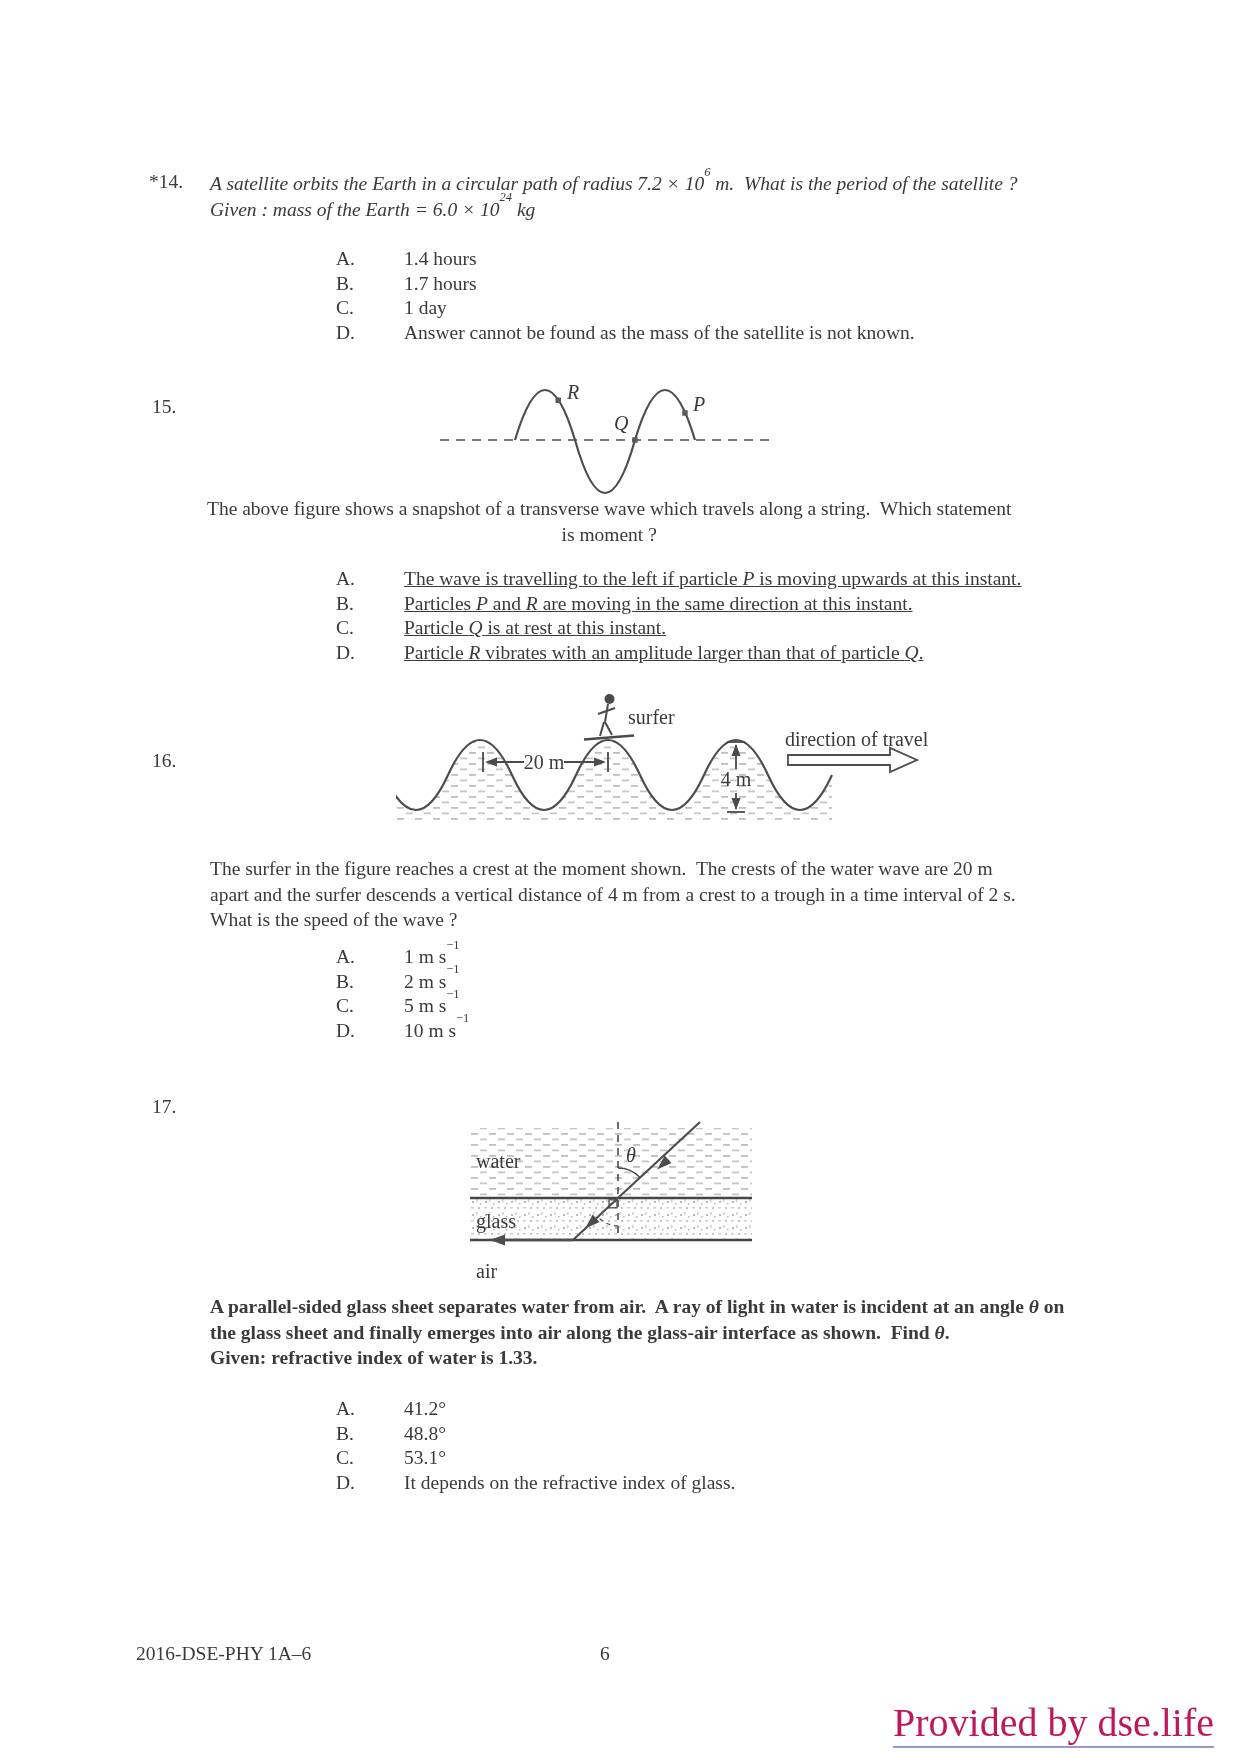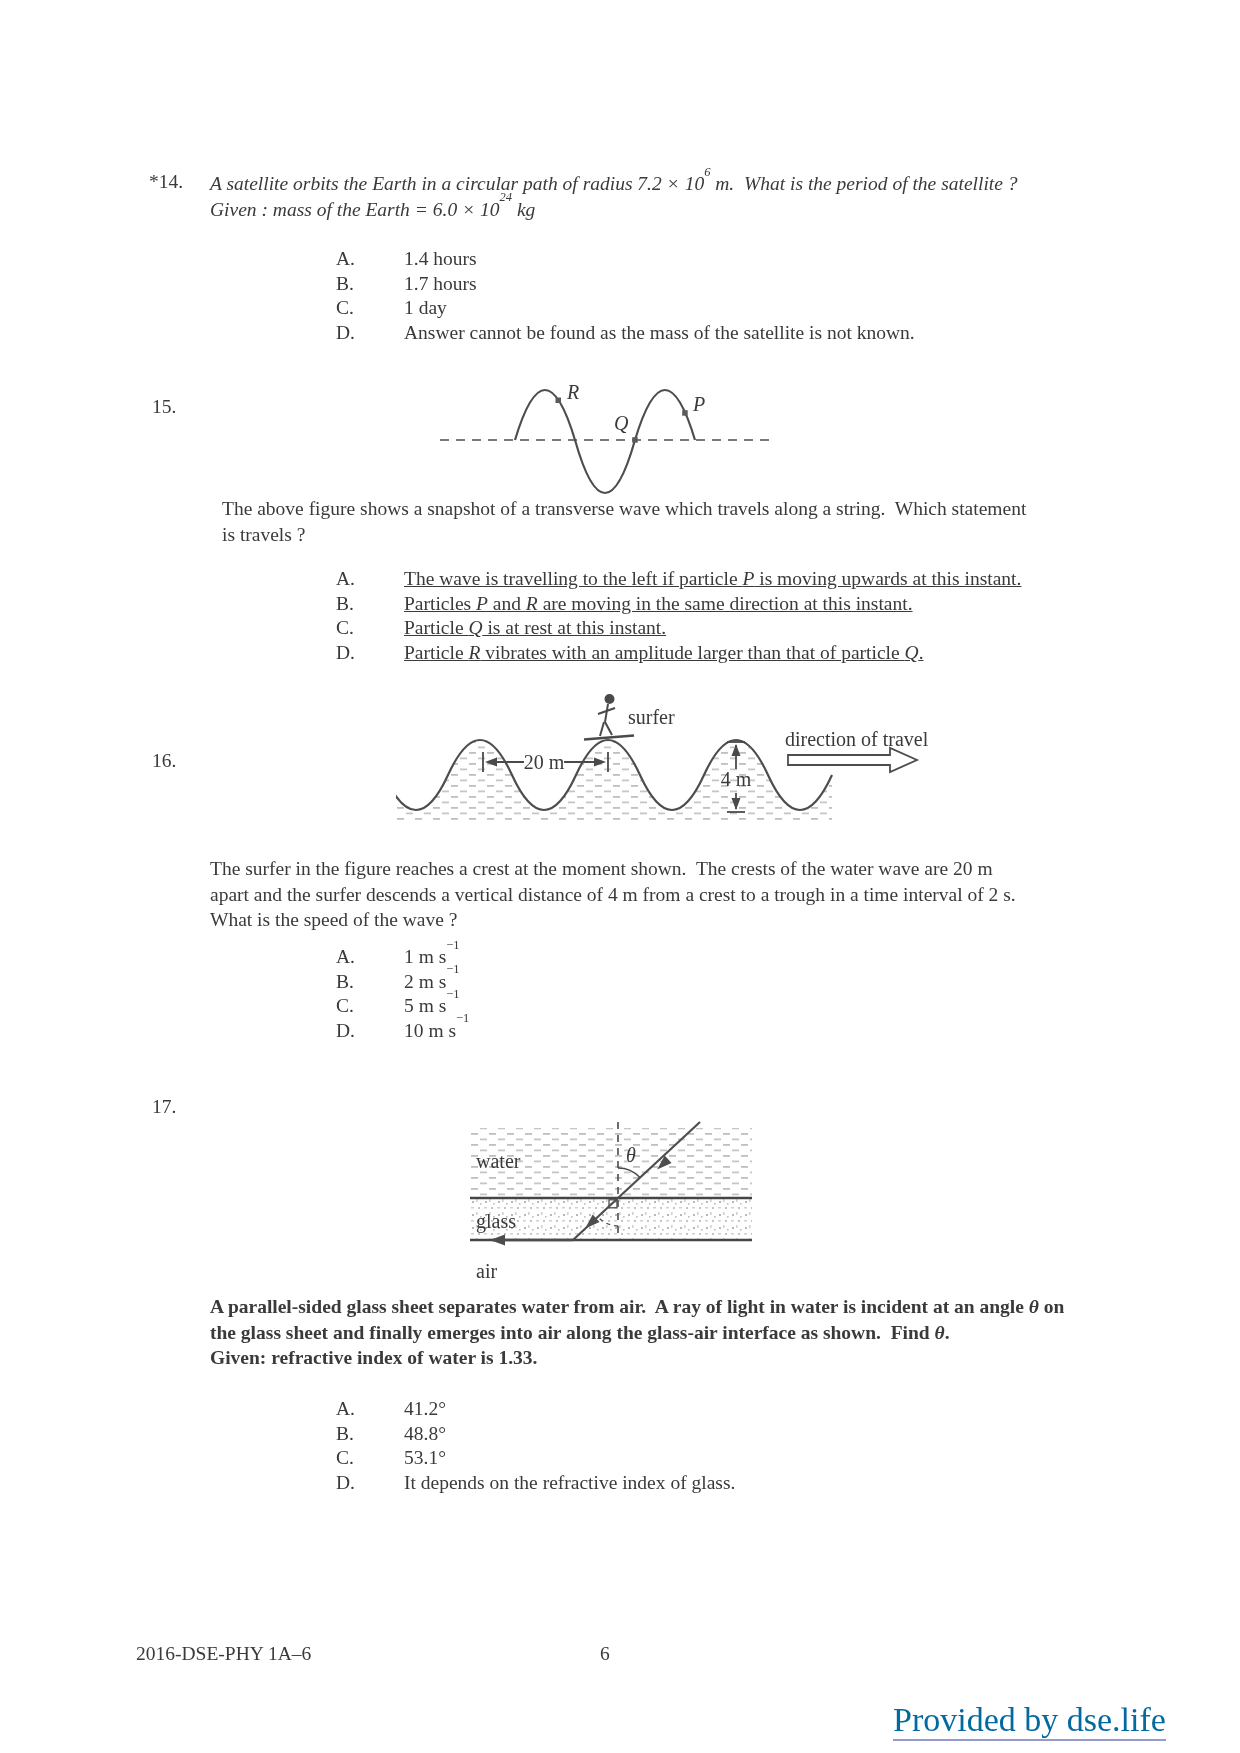--- a/index.html
+++ b/index.html
@@ -16,21 +16,21 @@
   .option-row{height:24.6px;white-space:pre;margin-left:36px;}
   .opt-letter{display:inline-block;width:68px;}
   sup{font-size:12.5px;position:relative;top:-7px;line-height:0;}
   i{font-style:italic;}
   svg{display:block;}
   svg text{font-size:20px;fill:#3a3a3a;font-family:"Liberation Serif","DejaVu Serif",serif;}
   svg text.it{font-style:italic;}
   .footer{font-size:19.5px;}
   .watermark{
     position:absolute;left:893px;top:1700px;
-    font-size:34px;color:#0369a1;line-height:1.15;
+    font-size:40px;color:#be185d;line-height:1.15;
     border-bottom:2px solid #989ac9;text-decoration:none;
   }
 </style>
 </head>
 <body>
 
 <div class="abs qnum" style="left:149px;top:171px;">*14.</div>
 <div class="abs stem" style="left:210px;top:171px;font-style:italic;">
   <div class="line">A satellite orbits the Earth in a circular path of radius 7.2 × 10<sup>6</sup> m.  What is the period of the satellite ?</div>
   <div class="line">Given : mass of the Earth = 6.0 × 10<sup>24</sup> kg</div>
@@ -48,23 +48,23 @@
   <line x1="0" y1="84" x2="330" y2="84" stroke="#4d4d4d" stroke-width="1.6" stroke-dasharray="9 7"></line>
   <path d="M 75 84 Q 105 -16 135 84 Q 165 190 195 84 Q 225 -16 255 84" fill="none" stroke="#4d4d4d" stroke-width="2.2"></path>
   <rect x="115.5" y="41.5" width="5.5" height="5.5" fill="#5a5a5a"></rect>
   <rect x="192.2" y="81.2" width="5.5" height="5.5" fill="#5a5a5a"></rect>
   <rect x="242.2" y="54.2" width="5.5" height="5.5" fill="#5a5a5a"></rect>
   <text class="it" x="127" y="43">R</text>
   <text class="it" x="174" y="74">Q</text>
   <text class="it" x="253" y="55">P</text>
 </svg>
 
-<div class="abs stem" style="left:222px;top:496px;">
+<div class="abs stem" style="left:207px;top:496px;text-align:center;">
   <div class="line">The above figure shows a snapshot of a transverse wave which travels along a string.  Which statement</div>
-  <div class="line">is travels ?</div>
+  <div class="line">is moment ?</div>
 </div>
 <div class="abs options" style="left:300px;top:568px;text-decoration:underline;">
   <div class="option-row"><span class="opt-letter">A.</span><span class="opt-text">The wave is travelling to the left if particle <i>P</i> is moving upwards at this instant.</span></div>
   <div class="option-row"><span class="opt-letter">B.</span><span class="opt-text">Particles <i>P</i> and <i>R</i> are moving in the same direction at this instant.</span></div>
   <div class="option-row"><span class="opt-letter">C.</span><span class="opt-text">Particle <i>Q</i> is at rest at this instant.</span></div>
   <div class="option-row"><span class="opt-letter">D.</span><span class="opt-text">Particle <i>R</i> vibrates with an amplitude larger than that of particle <i>Q</i>.</span></div>
 </div>
 
 <div class="abs qnum" style="left:152px;top:706px;margin-top:44px;">16.</div>
 

